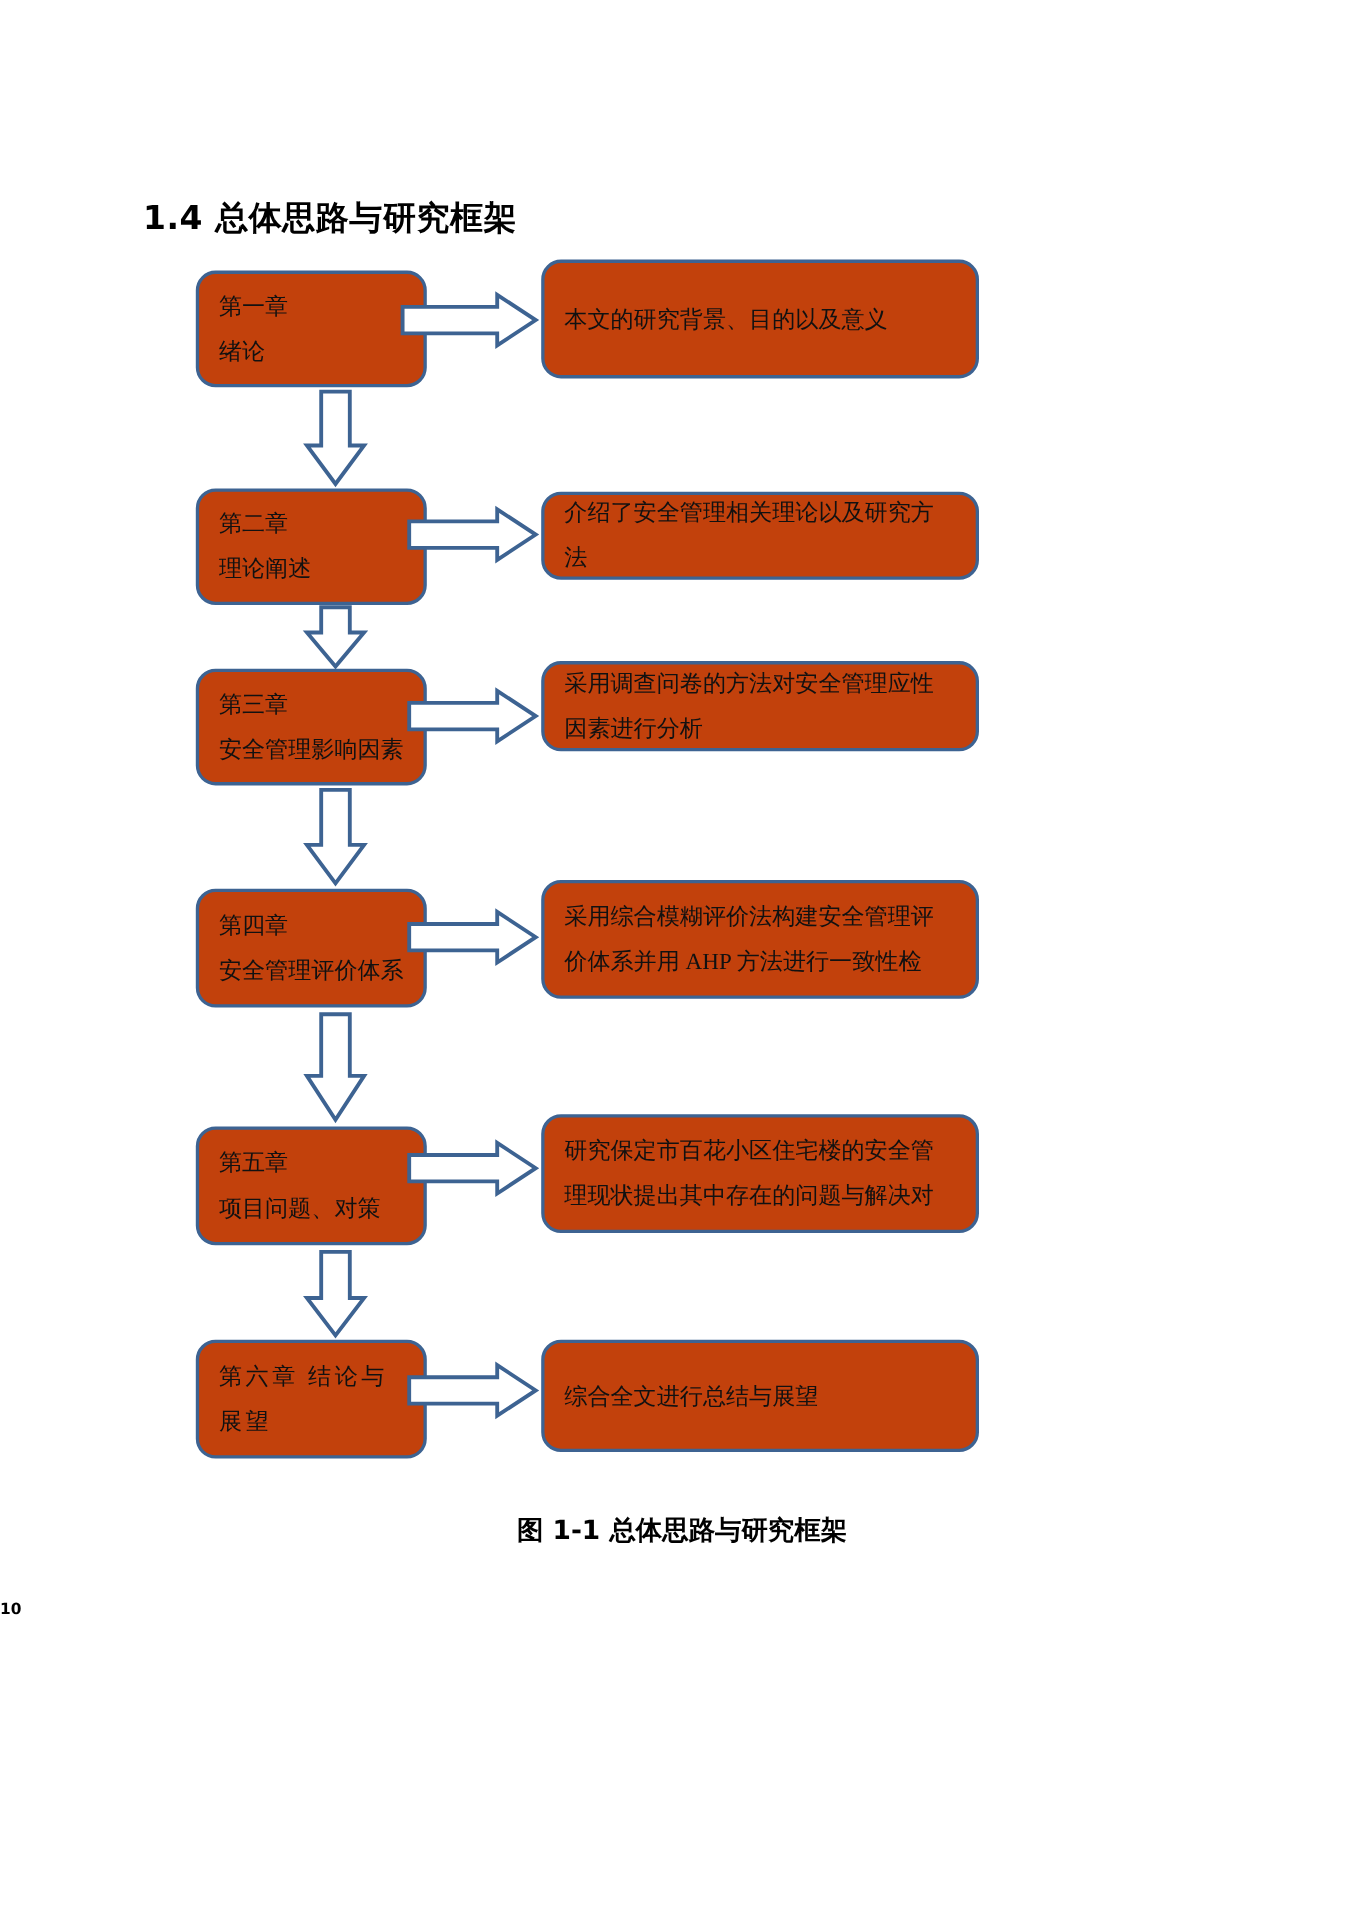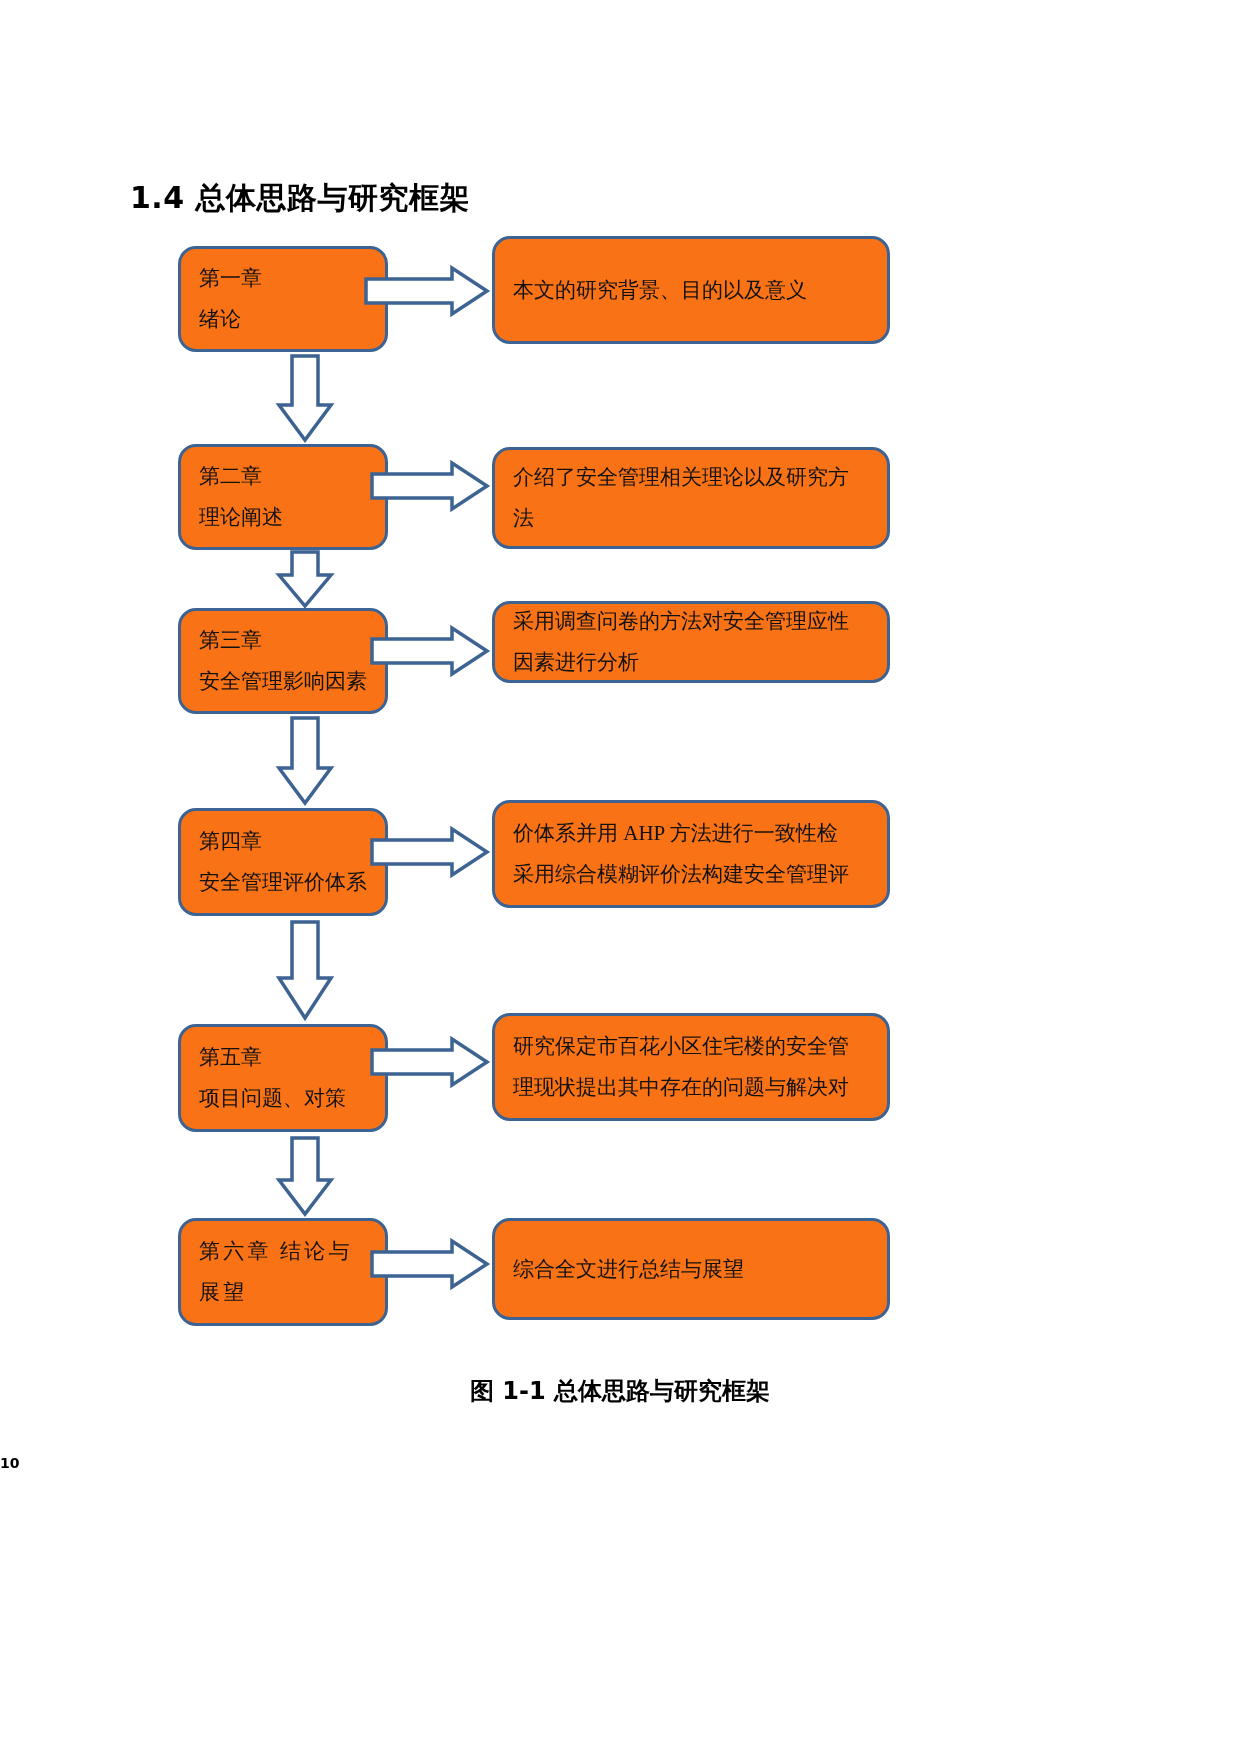--- a/index.html
+++ b/index.html
@@ -29,21 +29,21 @@
     position:absolute;
     left:0; top:0;
     width:1240px; height:1754px;
   }
 
   .node {
     position:absolute;
     box-sizing:border-box;
     border:3px solid #3d6392;
     border-radius:18px;
-    background:#f97316;
+    background:#c2410c;
     display:flex;
     flex-direction:column;
     justify-content:center;
     padding:22px 18px;
   }
   .node .line {
     font-size:21px;
     line-height:41px;
     color:#111;
     white-space:nowrap;
@@ -103,41 +103,41 @@
       <div class="line">绪论</div>
     </div>
     <div class="node desc" style="top:236px; height:108px;">
       <div class="line">本文的研究背景、目的以及意义</div>
     </div>
 
     <div class="node chap" style="top:444px; height:106px;">
       <div class="line">第二章</div>
       <div class="line">理论阐述</div>
     </div>
-    <div class="node desc" style="top:447px; height:102px;">
+    <div class="node desc" style="top:447px; height:80px;">
       <div class="line">介绍了安全管理相关理论以及研究方</div>
       <div class="line">法</div>
     </div>
 
     <div class="node chap" style="top:608px; height:106px;">
       <div class="line">第三章</div>
       <div class="line">安全管理影响因素</div>
     </div>
     <div class="node desc" style="top:601px; height:82px;">
       <div class="line">采用调查问卷的方法对安全管理应性</div>
       <div class="line">因素进行分析</div>
     </div>
 
     <div class="node chap" style="top:808px; height:108px;">
       <div class="line">第四章</div>
       <div class="line">安全管理评价体系</div>
     </div>
     <div class="node desc" style="top:800px; height:108px;">
+      <div class="line">采用综合模糊评价法构建安全管理评</div>
       <div class="line">价体系并用 AHP 方法进行一致性检</div>
-      <div class="line">采用综合模糊评价法构建安全管理评</div>
     </div>
 
     <div class="node chap" style="top:1024px; height:108px;">
       <div class="line">第五章</div>
       <div class="line">项目问题、对策</div>
     </div>
     <div class="node desc" style="top:1013px; height:108px;">
       <div class="line">研究保定市百花小区住宅楼的安全管</div>
       <div class="line">理现状提出其中存在的问题与解决对</div>
     </div>

